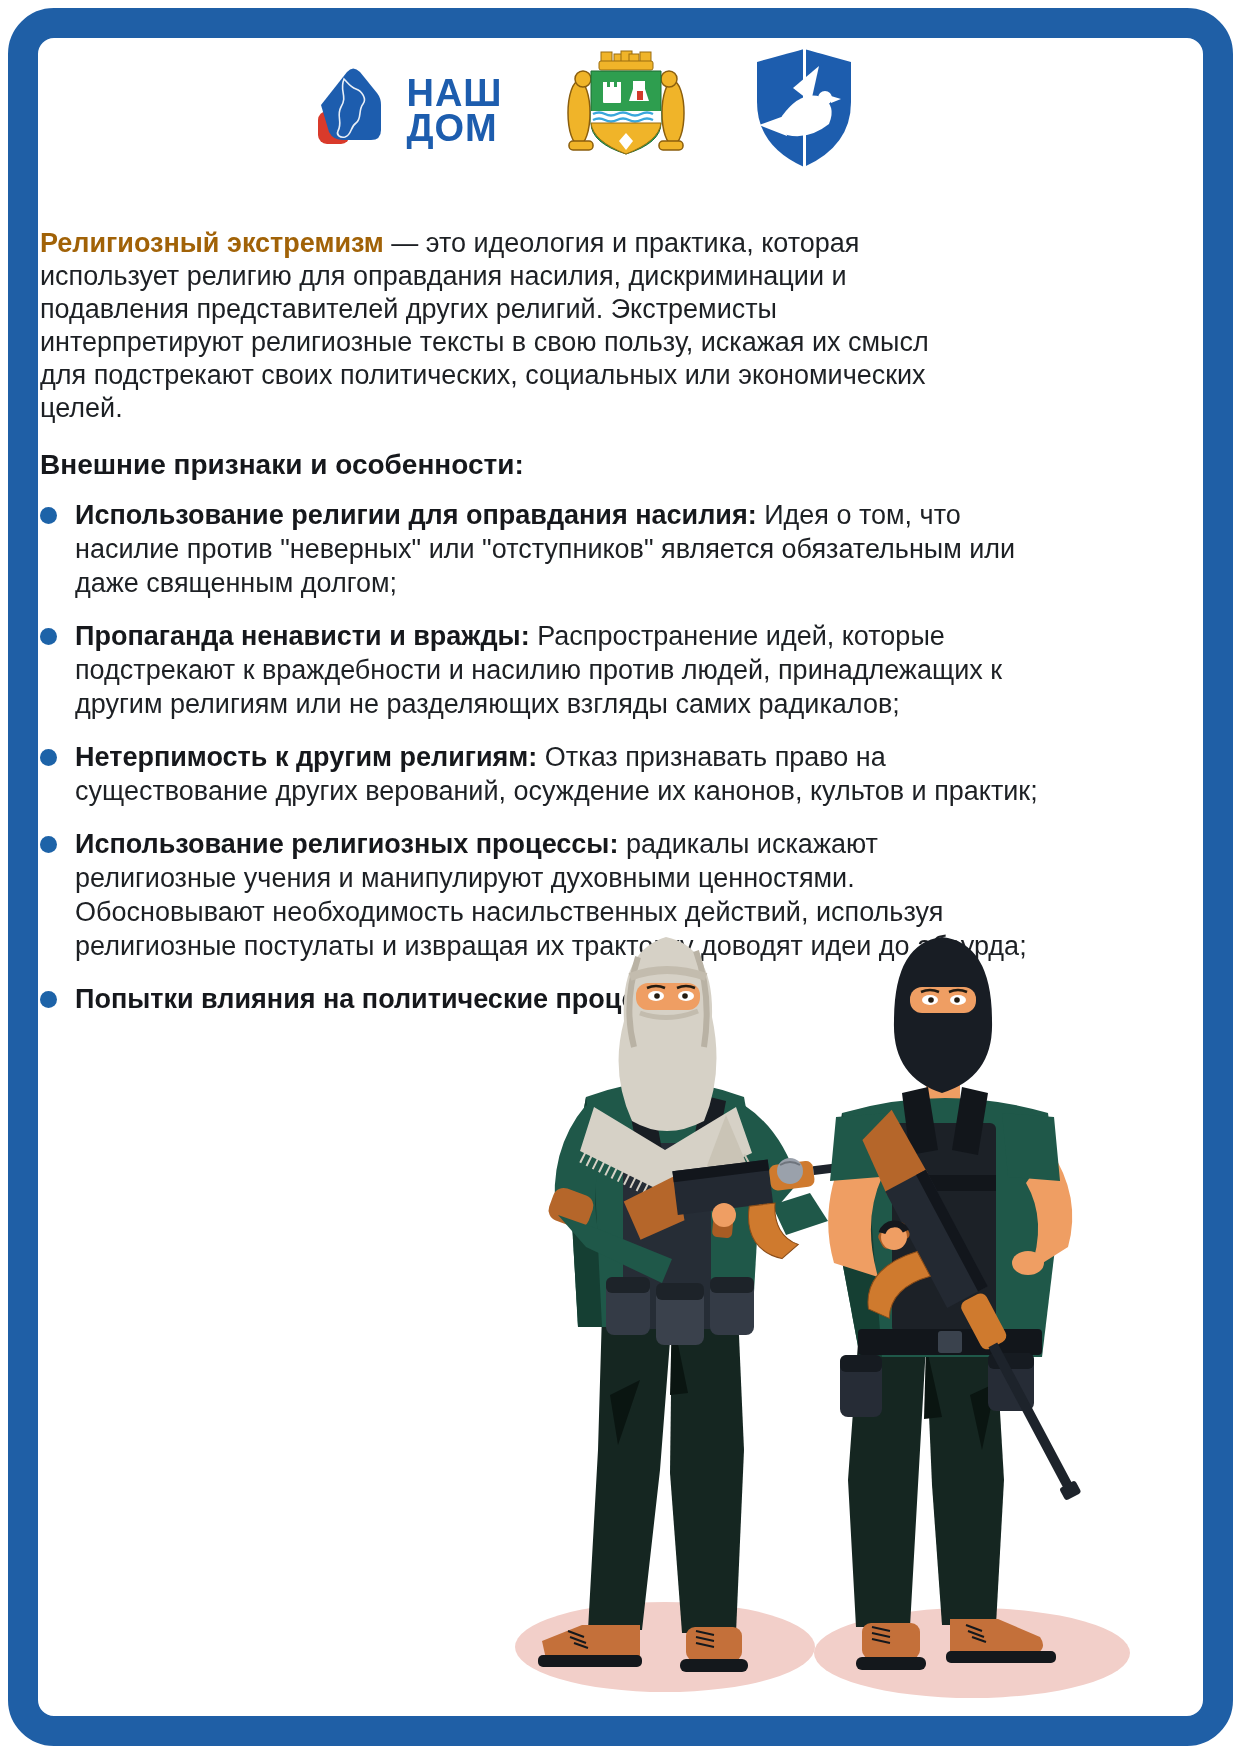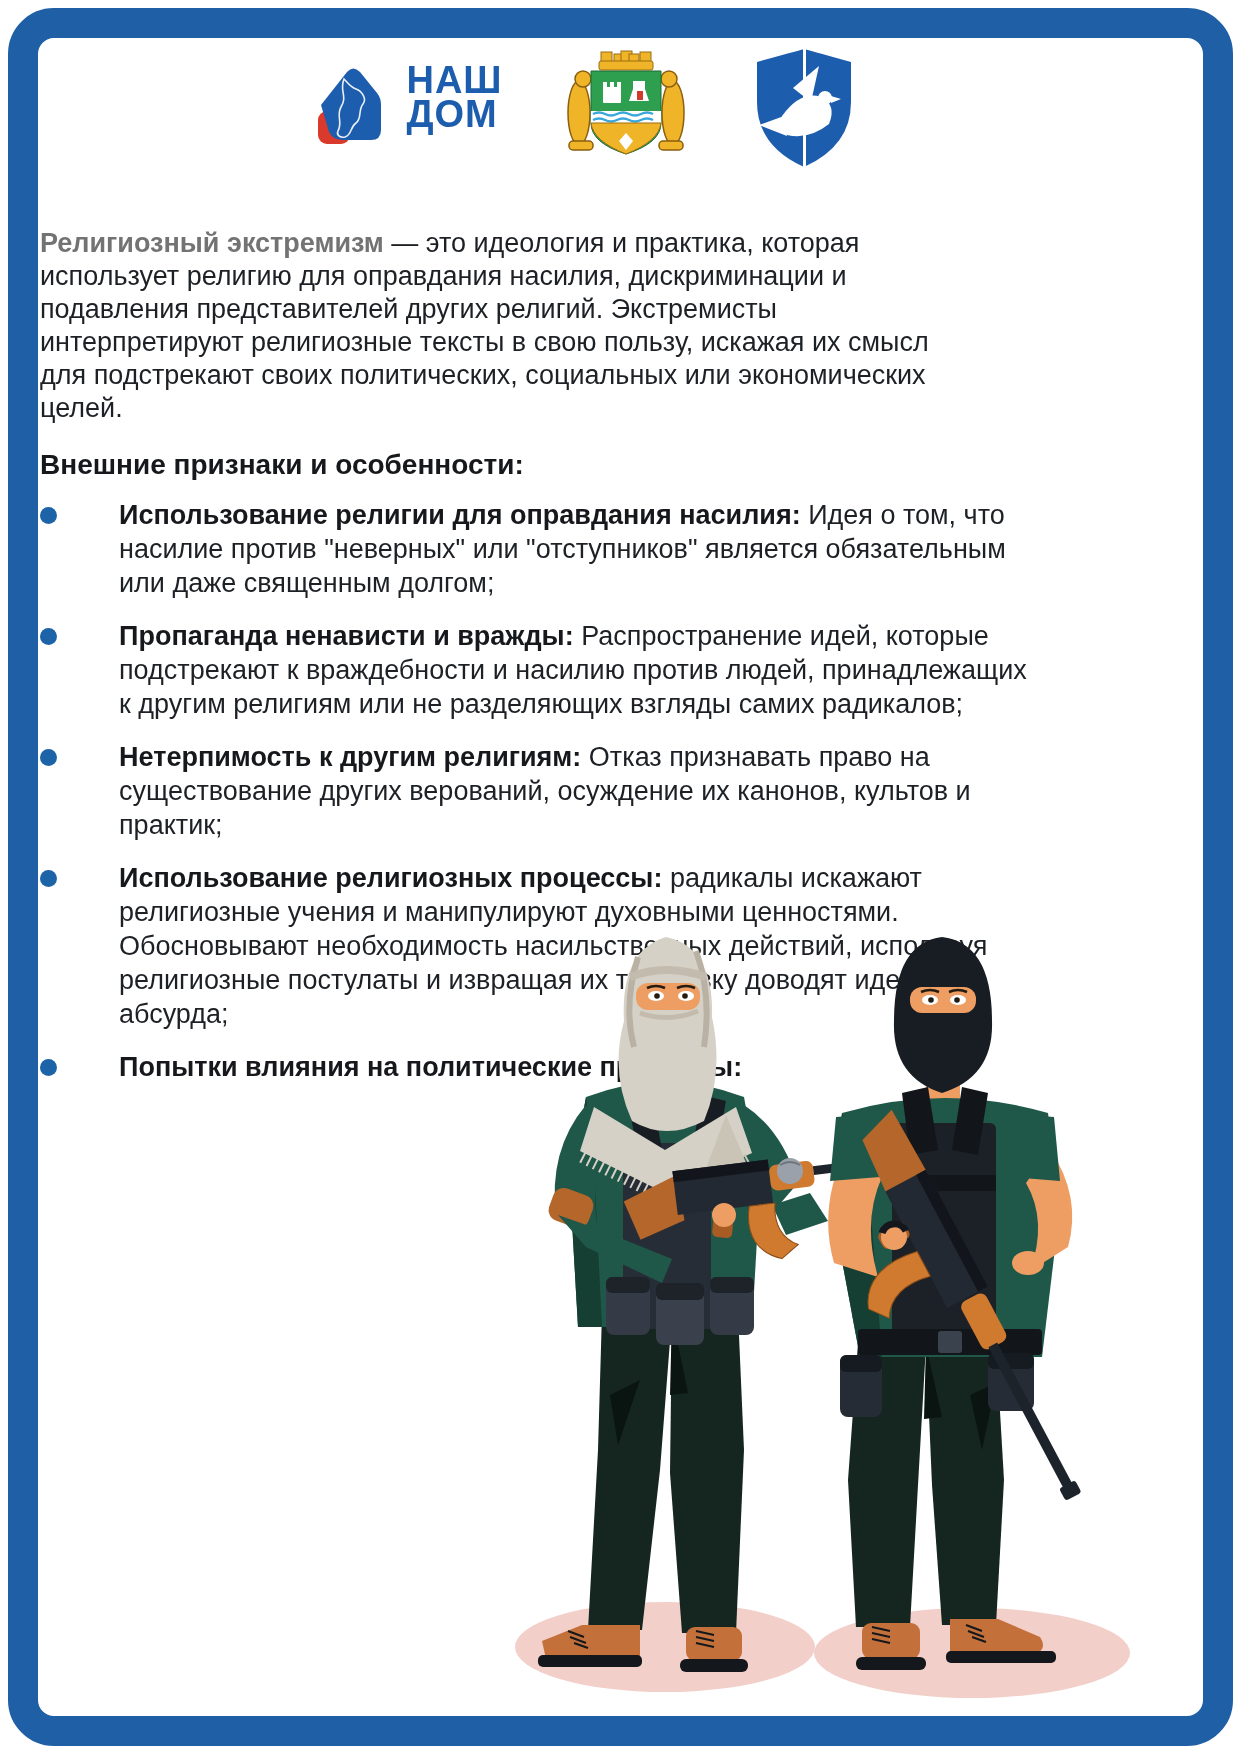--- a/index.html
+++ b/index.html
@@ -10,42 +10,42 @@
   .frame{
     position:absolute;inset:8px;border:30px solid #1f5fa6;border-radius:46px;
     pointer-events:none;
   }
   
   .logos{
     position:absolute;top:48px;left:0;right:0;height:125px;
     display:flex;justify-content:center;align-items:center;gap:58px;
     transform:translateX(-35px);
   }
-  .logo-nashdom{display:flex;gap:22px;}
+  .logo-nashdom{display:flex;align-items:center;gap:22px;}
   .logo-nashdom .wordmark{
     font-weight:bold;font-size:38px;line-height:.92;color:#1d5dae;letter-spacing:1px;
   }
   
   .intro{
     position:absolute;top:200px;left:40px;width:915px;
     font-size:27px;line-height:33px;
   }
-  .lead{font-weight:bold;color:#737373;}
+  .lead{font-weight:bold;color:#a16207;}
   
   .section-heading{
     position:absolute;top:449px;left:40px;
     font-size:28px;font-weight:bold;color:#16181c;
   }
   
   .bullets{
     position:absolute;top:498px;left:40px;width:1000px;
     list-style:none;margin:0;padding:0;
     display:flex;flex-direction:column;gap:19px;
   }
-  .bullets li{display:flex;align-items:flex-start;gap:44px;}
+  .bullets li{display:flex;align-items:flex-start;}
   .dot{
     flex:none;width:17px;height:17px;border-radius:50%;
     background:#1d63a8;margin:9px 18px 0 0;
   }
   .b-text{font-size:27px;line-height:34px;}
   .b-head{font-weight:bold;color:#16181c;}
   .b5-body{display:block;max-width:505px;}
   
   .illustration{position:absolute;left:490px;top:925px;width:650px;height:780px;}
 </style>

